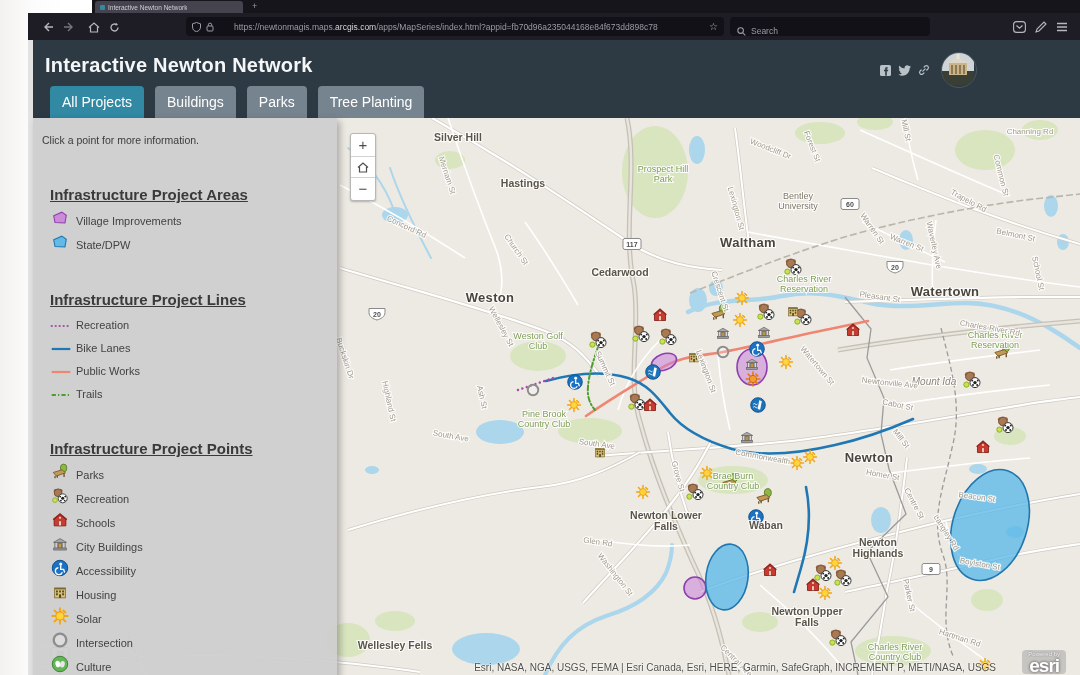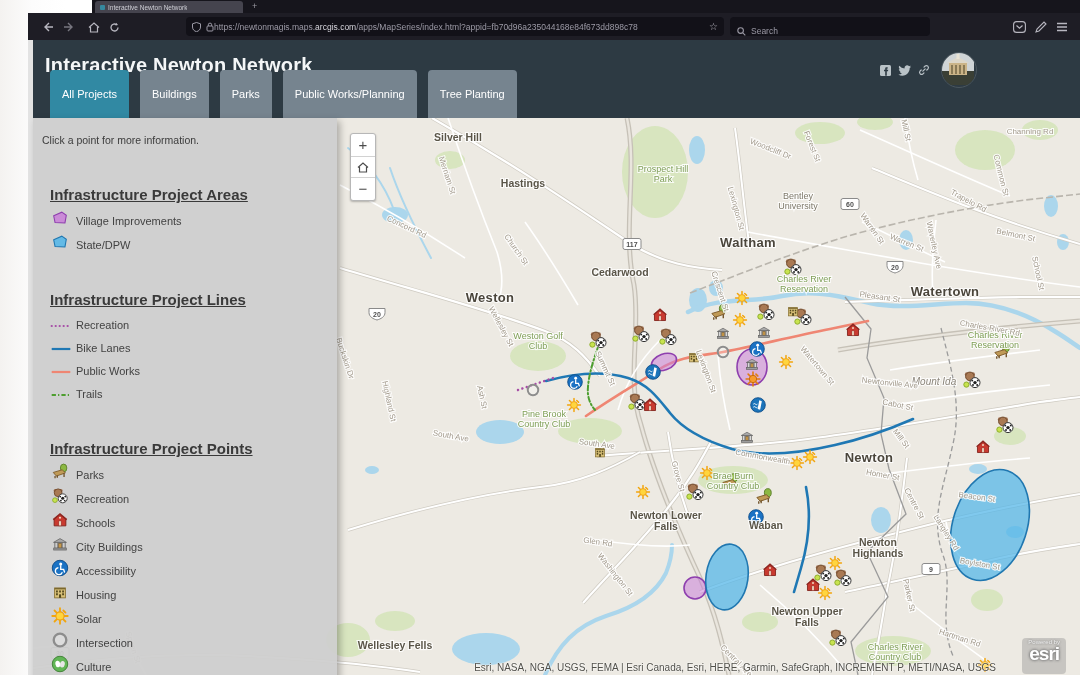--- a/index.html
+++ b/index.html
@@ -20,21 +20,21 @@
   #searchbar{margin-left:6px;width:200px;height:19px;background:#121118;border-radius:4px;display:flex;align-items:flex-end;padding:0 7px;box-sizing:border-box;}
   #searchbar .ph{font-size:8.5px;color:#9c9aa6;margin-left:5px;}
   #tb-right{margin-left:auto;display:flex;align-items:center;gap:9px;padding-right:12px;}
   
   #app-edge{position:absolute;left:28px;top:40px;width:5px;height:635px;background:#e3e3e3;}
   #app-header{position:absolute;left:33px;top:40px;width:1047px;height:78px;background:#2d3a43;}
   #app-title{position:absolute;left:12px;top:14px;font-size:20px;font-weight:700;color:#f4f6f7;letter-spacing:.2px;}
   #social{position:absolute;right:150px;top:24px;display:flex;gap:7px;align-items:center;}
   #avatar{position:absolute;right:103px;top:12px;width:34px;height:34px;border-radius:50%;overflow:hidden;border:1px solid #4a565e;}
   #tab-row{position:absolute;left:17px;bottom:0;display:flex;gap:11px;align-items:flex-end;}
-  .app-tab{height:24px;line-height:24px;padding:12px 12px;font-size:11px;color:#fff;background:#76848f;border-radius:4px 4px 0 0;white-space:nowrap;}
+  .app-tab{height:24px;line-height:24px;padding:4px 12px;font-size:14px;color:#fff;background:#76848f;border-radius:4px 4px 0 0;white-space:nowrap;}
   .app-tab.active{background:var(--c-accent_tab);}
   
   #map-wrap{position:absolute;left:33px;top:118px;width:1047px;height:557px;background:#edeae3;}
   #map-svg{position:absolute;left:0;top:0;}
   .lbl{text-anchor:middle;paint-order:stroke;stroke:rgba(255,255,255,.85);stroke-width:2.2px;font-family:"Liberation Sans",sans-serif;}
   .lbl.city{font-size:13px;font-weight:700;fill:#4a453b;letter-spacing:.3px;}
   .lbl.place{font-size:10.5px;font-weight:700;fill:#5a5548;}
   .lbl.poi{font-size:9px;fill:#7d7869;}
   .lbl.park{font-size:9px;fill:#7e9e55;}
   .lbl.area{font-size:10px;font-style:italic;fill:#8b857a;}
@@ -48,21 +48,21 @@
   .sec-items{margin-top:4px;}
   .leg-row{display:flex;align-items:flex-end;margin-top:6px;min-height:17px;}
   .leg-ic{width:22px;flex:0 0 22px;display:flex;align-items:center;}
   .leg-lb{font-size:11px;color:#424242;margin-left:4px;}
   
   #zoomctl{position:absolute;left:350px;top:133px;width:24px;background:#fff;border:1px solid #b7b7b7;border-radius:3px;box-shadow:0 1px 2px rgba(0,0,0,.25);}
   .zbtn{width:24px;height:22px;line-height:21px;text-align:center;font-size:15px;color:#4c4c4c;box-sizing:border-box;}
   .zbtn.mid{border-top:1px solid #d2d2d2;border-bottom:1px solid #d2d2d2;}
   
   #attrib{position:absolute;right:84px;bottom:2px;max-width:620px;white-space:nowrap;overflow:hidden;font-size:10px;color:#51504a;text-shadow:0 0 2px #fff,0 0 2px #fff;}
-  #esri-logo{position:absolute;right:14px;bottom:1px;text-align:center;background:rgba(130,130,130,0.35);border-radius:4px;padding:1px 6px 12px;}
+  #esri-logo{position:absolute;right:14px;bottom:1px;text-align:center;background:rgba(130,130,130,0.35);border-radius:4px;padding:1px 6px 0;}
   #esri-logo .pb{display:block;font-size:6px;color:#f2f2f2;text-shadow:0 0 2px #666;}
   #esri-logo .es{display:block;font-size:19px;line-height:17px;font-weight:700;letter-spacing:-1px;color:#fff;text-shadow:0 0 3px #777,0 0 3px #777;}
 </style>
 </head>
 <body>
 
 <div id="stage">
 
   <div id="tabstrip">
     <div id="browser-tab">
@@ -90,21 +90,21 @@
           <path d="M7.2 0.8 L9 2.9 L6.5 3.6 Z" fill="#b8b7c0"></path>
         </svg></span>
     <div id="urlbar">
       <svg width="9" height="10" viewBox="0 0 9 10">
           <path d="M4.5 0.5 L8.5 1.8 V5 C8.5 7.5 6.8 9 4.5 9.7 C2.2 9 0.5 7.5 0.5 5 V1.8 Z" fill="none" stroke="#9c9aa6" stroke-width="1"></path>
         </svg>
       <svg width="8" height="10" viewBox="0 0 8 10" style="margin-left:5px">
           <rect x="1" y="4" width="6" height="5" rx="1" fill="none" stroke="#9c9aa6" stroke-width="1"></rect>
           <path d="M2.3 4 V2.8 A1.7 1.7 0 0 1 5.7 2.8 V4" fill="none" stroke="#9c9aa6" stroke-width="1"></path>
         </svg>
-      <span class="txt" style="margin-left:0"><span>https://</span><span>newtonmagis.maps.</span><b>arcgis.com</b><span>/apps/MapSeries/index.html?appid=fb70d96a235044168e84f673dd898c78</span></span>
+      <span class="txt" style="margin-left:20px"><span>https://</span><span>newtonmagis.maps.</span><b>arcgis.com</b><span>/apps/MapSeries/index.html?appid=fb70d96a235044168e84f673dd898c78</span></span>
       <span class="star">☆</span>
     </div>
     <div id="searchbar">
       <svg width="9" height="9" viewBox="0 0 9 9">
           <circle cx="3.6" cy="3.6" r="2.8" fill="none" stroke="#9c9aa6" stroke-width="1.1"></circle>
           <path d="M5.8 5.8 L8.3 8.3" stroke="#9c9aa6" stroke-width="1.1"></path>
         </svg>
       <span class="ph">Search</span>
     </div>
     <div id="tb-right">
@@ -494,21 +494,20 @@
           <rect x="13" y="12" width="2" height="9" fill="#8a7a56"></rect>
           <rect x="17" y="12" width="2" height="9" fill="#8a7a56"></rect>
           <rect x="21" y="12" width="2" height="9" fill="#8a7a56"></rect>
           <rect x="14.5" y="1" width="3" height="5" fill="#e8e3d5"></rect>
         </svg>
     </div>
     <div id="tab-row">
         <div class="app-tab active">All Projects</div>
         <div class="app-tab">Buildings</div>
         <div class="app-tab">Parks</div>
-        <div class="app-tab">Public Works/Planning</div>
         <div class="app-tab">Tree Planting</div>
       </div>
   </div>
 
   <div id="sidebar">
     <div class="instruction">Click a point for more information.</div>
     <div class="sec">
       <div class="sec-h">Infrastructure Project Areas</div>
       <div class="sec-items">
           <div class="leg-row">

